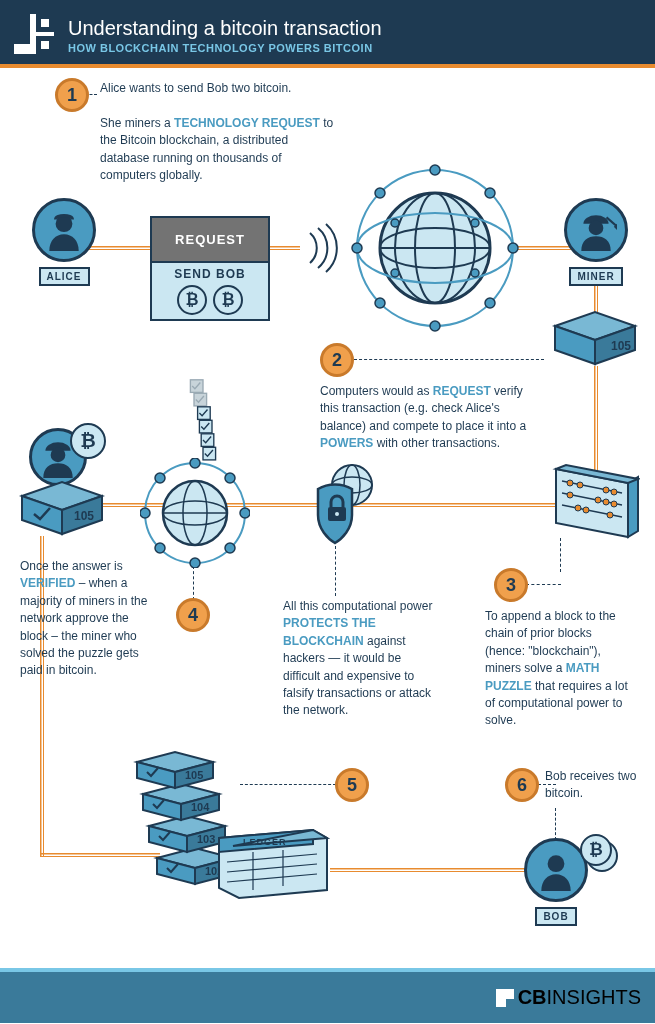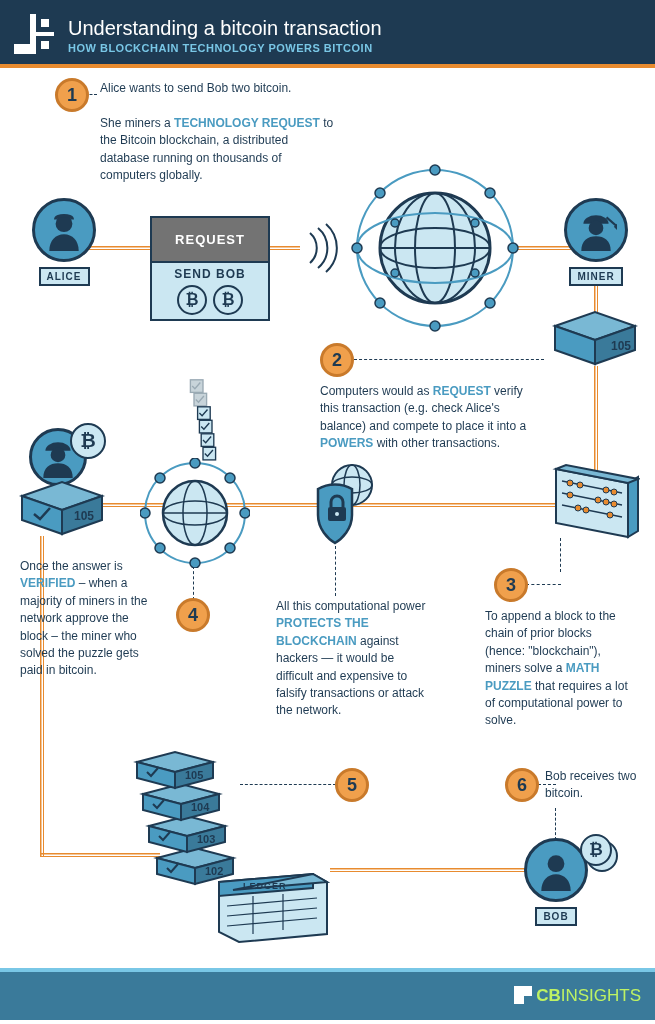--- a/index.html
+++ b/index.html
@@ -39,21 +39,21 @@
   .block{position:absolute;z-index:3}
   .block svg{width:100%;height:100%}
   
   .line{position:absolute;border:1.5px solid #e88b2f;z-index:1}
   .line.dbl{border-width:0;height:4px;background:linear-gradient(#e88b2f,#e88b2f)0 0/100% 1.5px no-repeat,linear-gradient(#e88b2f,#e88b2f)0 100%/100% 1.5px no-repeat}
   .line.dblv{border-width:0;width:4px;background:linear-gradient(#e88b2f,#e88b2f)0 0/1.5px 100% no-repeat,linear-gradient(#e88b2f,#e88b2f)100% 0/1.5px 100% no-repeat}
   .dash{position:absolute;border-top:1.5px dashed #1e3a52;z-index:1}
   .dashv{position:absolute;border-left:1.5px dashed #1e3a52;z-index:1}
   
   .footer{background:#3a7a9a;padding:14px;text-align:right;border-top:4px solid #79c7e6}
-  .footer span{color:#bef264;font-size:17px;font-weight:400}
+  .footer span{color:#000000;font-size:20px;font-weight:400}
   .footer b{font-weight:700}
   .footer .flogo{display:inline-block;width:18px;height:18px;background:#fff;vertical-align:-3px;margin-right:4px;position:relative}
   .footer .flogo::after{content:"";position:absolute;background:#3a7a9a;width:8px;height:8px;right:0;bottom:0}
   
   .shield{position:absolute;z-index:3}
   .abacus{position:absolute;z-index:3}
   .checks{position:absolute;z-index:3}
   .ledger{position:absolute;z-index:3}
   .stack{position:absolute;z-index:3}
 </style>
@@ -210,21 +210,21 @@
         <circle cx="52" cy="22" r="20" fill="#cbe7f2" stroke="#1e3a52" stroke-width="2"></circle>
         <ellipse cx="52" cy="22" rx="20" ry="8" fill="none" stroke="#1e3a52" stroke-width="1.5"></ellipse>
         <ellipse cx="52" cy="22" rx="8" ry="20" fill="none" stroke="#1e3a52" stroke-width="1.5"></ellipse>
         <path d="M18 26c10-6 24-6 34 0v26c0 14-10 24-17 28-7-4-17-14-17-28z" fill="#4a9bc1" stroke="#1e3a52" stroke-width="2.5"></path>
         <rect x="28" y="44" width="18" height="14" rx="2" fill="#1e3a52"></rect>
         <path d="M31 44v-5a6 6 0 0 1 12 0v5" fill="none" stroke="#1e3a52" stroke-width="3"></path>
         <circle cx="37" cy="51" r="2" fill="#cbe7f2"></circle>
       </svg>
     </div>
     <div class="dashv" style="left:335px;top:478px;height:50px"></div>
-    <div class="txt" style="left:276px;top:530px;width:155px">
+    <div class="txt" style="left:283px;top:530px;width:155px">
       <span>All this computational power </span><b>PROTECTS THE BLOCKCHAIN</b><span> against hackers — it would be difficult and expensive to falsify transactions or attack the network.</span>
     </div>
 
     <div class="globe" style="left:140px;top:390px;width:110px;height:110px">
       <svg viewBox="0 0 110 110">
         <circle cx="55" cy="55" r="32" fill="#cbe7f2" stroke="#1e3a52" stroke-width="2.5"></circle>
         <ellipse cx="55" cy="55" rx="32" ry="12" fill="none" stroke="#1e3a52" stroke-width="1.5"></ellipse>
         <ellipse cx="55" cy="55" rx="12" ry="32" fill="none" stroke="#1e3a52" stroke-width="1.5"></ellipse>
         <line x1="23" y1="55" x2="87" y2="55" stroke="#1e3a52" stroke-width="1.5"></line>
         <circle cx="55" cy="55" r="50" fill="none" stroke="#4a9bc1" stroke-width="2"></circle>
@@ -325,21 +325,21 @@
         <g transform="translate(2,2)">
           <path d="M10 12L48 2 86 12 48 22z" fill="#79b8d4" stroke="#1e3a52" stroke-width="2"></path>
           <path d="M10 12v16l38 10V22z" fill="#4a9bc1" stroke="#1e3a52" stroke-width="2"></path>
           <path d="M86 12v16L48 38V22z" fill="#3a7a9a" stroke="#1e3a52" stroke-width="2"></path>
           <text x="58" y="29" font-size="11" font-weight="700" fill="#1e3a52">105</text>
           <path d="M20 22l4 4 7-8" stroke="#1e3a52" fill="none" stroke-width="2"></path>
         </g>
       </svg>
     </div>
 
-    <div class="ledger" style="left:213px;top:804px;width:120px;height:78px">
+    <div class="ledger" style="left:213px;top:760px;width:120px;height:78px">
       <svg viewBox="0 0 120 78">
         <path d="M6 10L100 2l14 8v52L26 70 6 60z" fill="#cbe7f2" stroke="#1e3a52" stroke-width="2"></path>
         <path d="M6 10l94-8v14L6 24z" fill="#4a9bc1" stroke="#1e3a52" stroke-width="2"></path>
         <path d="M100 2l14 8-94 8z" fill="#79b8d4" stroke="#1e3a52" stroke-width="2"></path>
         <g stroke="#1e3a52" stroke-width="1.2">
           <line x1="14" y1="34" x2="104" y2="26"></line>
             <line x1="14" y1="44" x2="104" y2="36"></line>
             <line x1="14" y1="54" x2="104" y2="46"></line>
           <line x1="40" y1="24" x2="40" y2="62"></line>
             <line x1="70" y1="22" x2="70" y2="58"></line>

